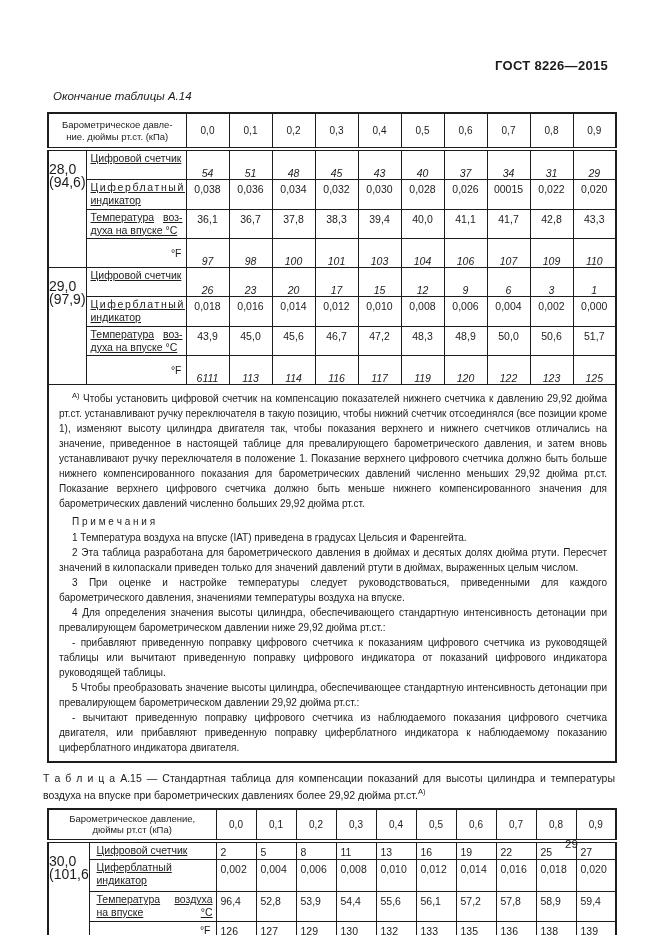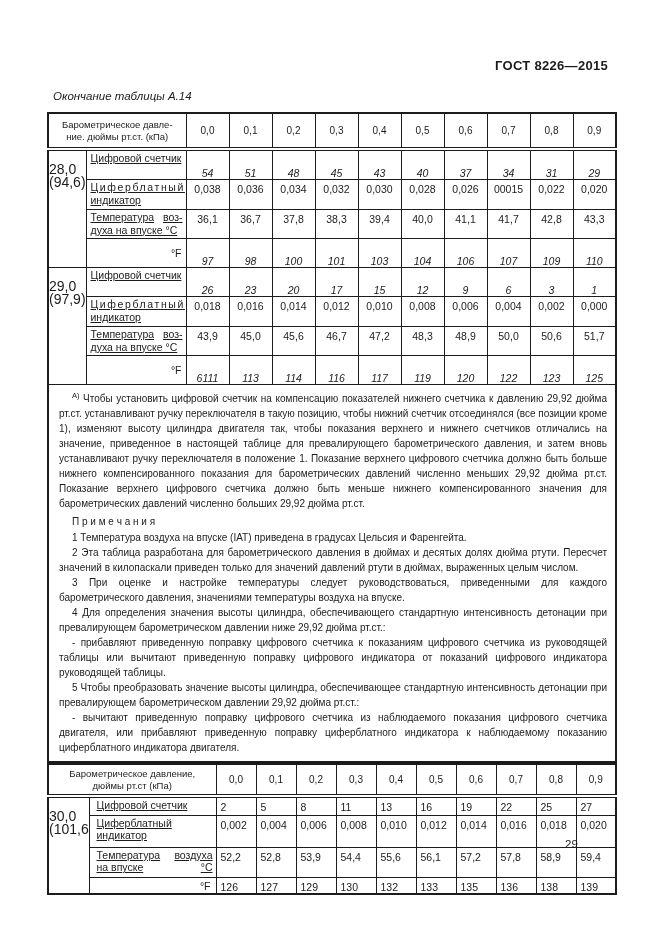--- a/index.html
+++ b/index.html
@@ -246,20 +246,21 @@
                 <p class="note-p">4 Для определения значения высоты цилиндра, обеспечивающего стандартную интенсивность детонации при превалирующем барометрическом давлении ниже 29,92 дюйма рт.ст.:</p>
                 <p class="note-p">- прибавляют приведенную поправку цифрового счетчика к показаниям цифрового счетчика из руководящей таблицы или вычитают приведенную поправку цифрового индикатора от показаний цифрового индикатора руководящей таблицы.</p>
                 <p class="note-p">5 Чтобы преобразовать значение высоты цилиндра, обеспечивающее стандартную интенсивность детонации при превалирующем барометрическом давлении 29,92 дюйма рт.ст.:</p>
                 <p class="note-p">- вычитают приведенную поправку цифрового счетчика из наблюдаемого показания цифрового счетчика двигателя, или прибавляют приведенную поправку циферблатного индикатора к наблюдаемому показанию циферблатного индикатора двигателя.</p>
               </div>
         </td>
       </tr>
     </tbody>
       </table>
 
+    <p class="tcap"><span>Т а б л и ц а  А.15</span> <span>—</span> <span>Стандартная таблица для компенсации показаний для высоты цилиндра и температуры воздуха на впуске при барометрических давлениях более 29,92 дюйма рт.ст.</span><sup>А)</sup></p>
 
     <table class="t2">
       <colgroup>
         <col style="width:41px">
           <col style="width:127px">
         <col style="width:40px">
           <col style="width:40px">
           <col style="width:40px">
           <col style="width:40px">
           <col style="width:40px">
@@ -323,21 +324,21 @@
         <td class="lbl">
           <div class="jline">
             <span>Температура</span>
             <span>воздуха</span>
           </div>
           <div class="jline">
             <span>на впуске</span>
             <span>°С</span>
           </div>
         </td>
-      <td class="v">52,2</td>
+      <td class="v">96,4</td>
             <td class="v">52,8</td>
             <td class="v">53,9</td>
             <td class="v">54,4</td>
             <td class="v">55,6</td>
             <td class="v">56,1</td>
             <td class="v">57,2</td>
             <td class="v">57,8</td>
             <td class="v">58,9</td>
             <td class="v">59,4</td>
           </tr>

